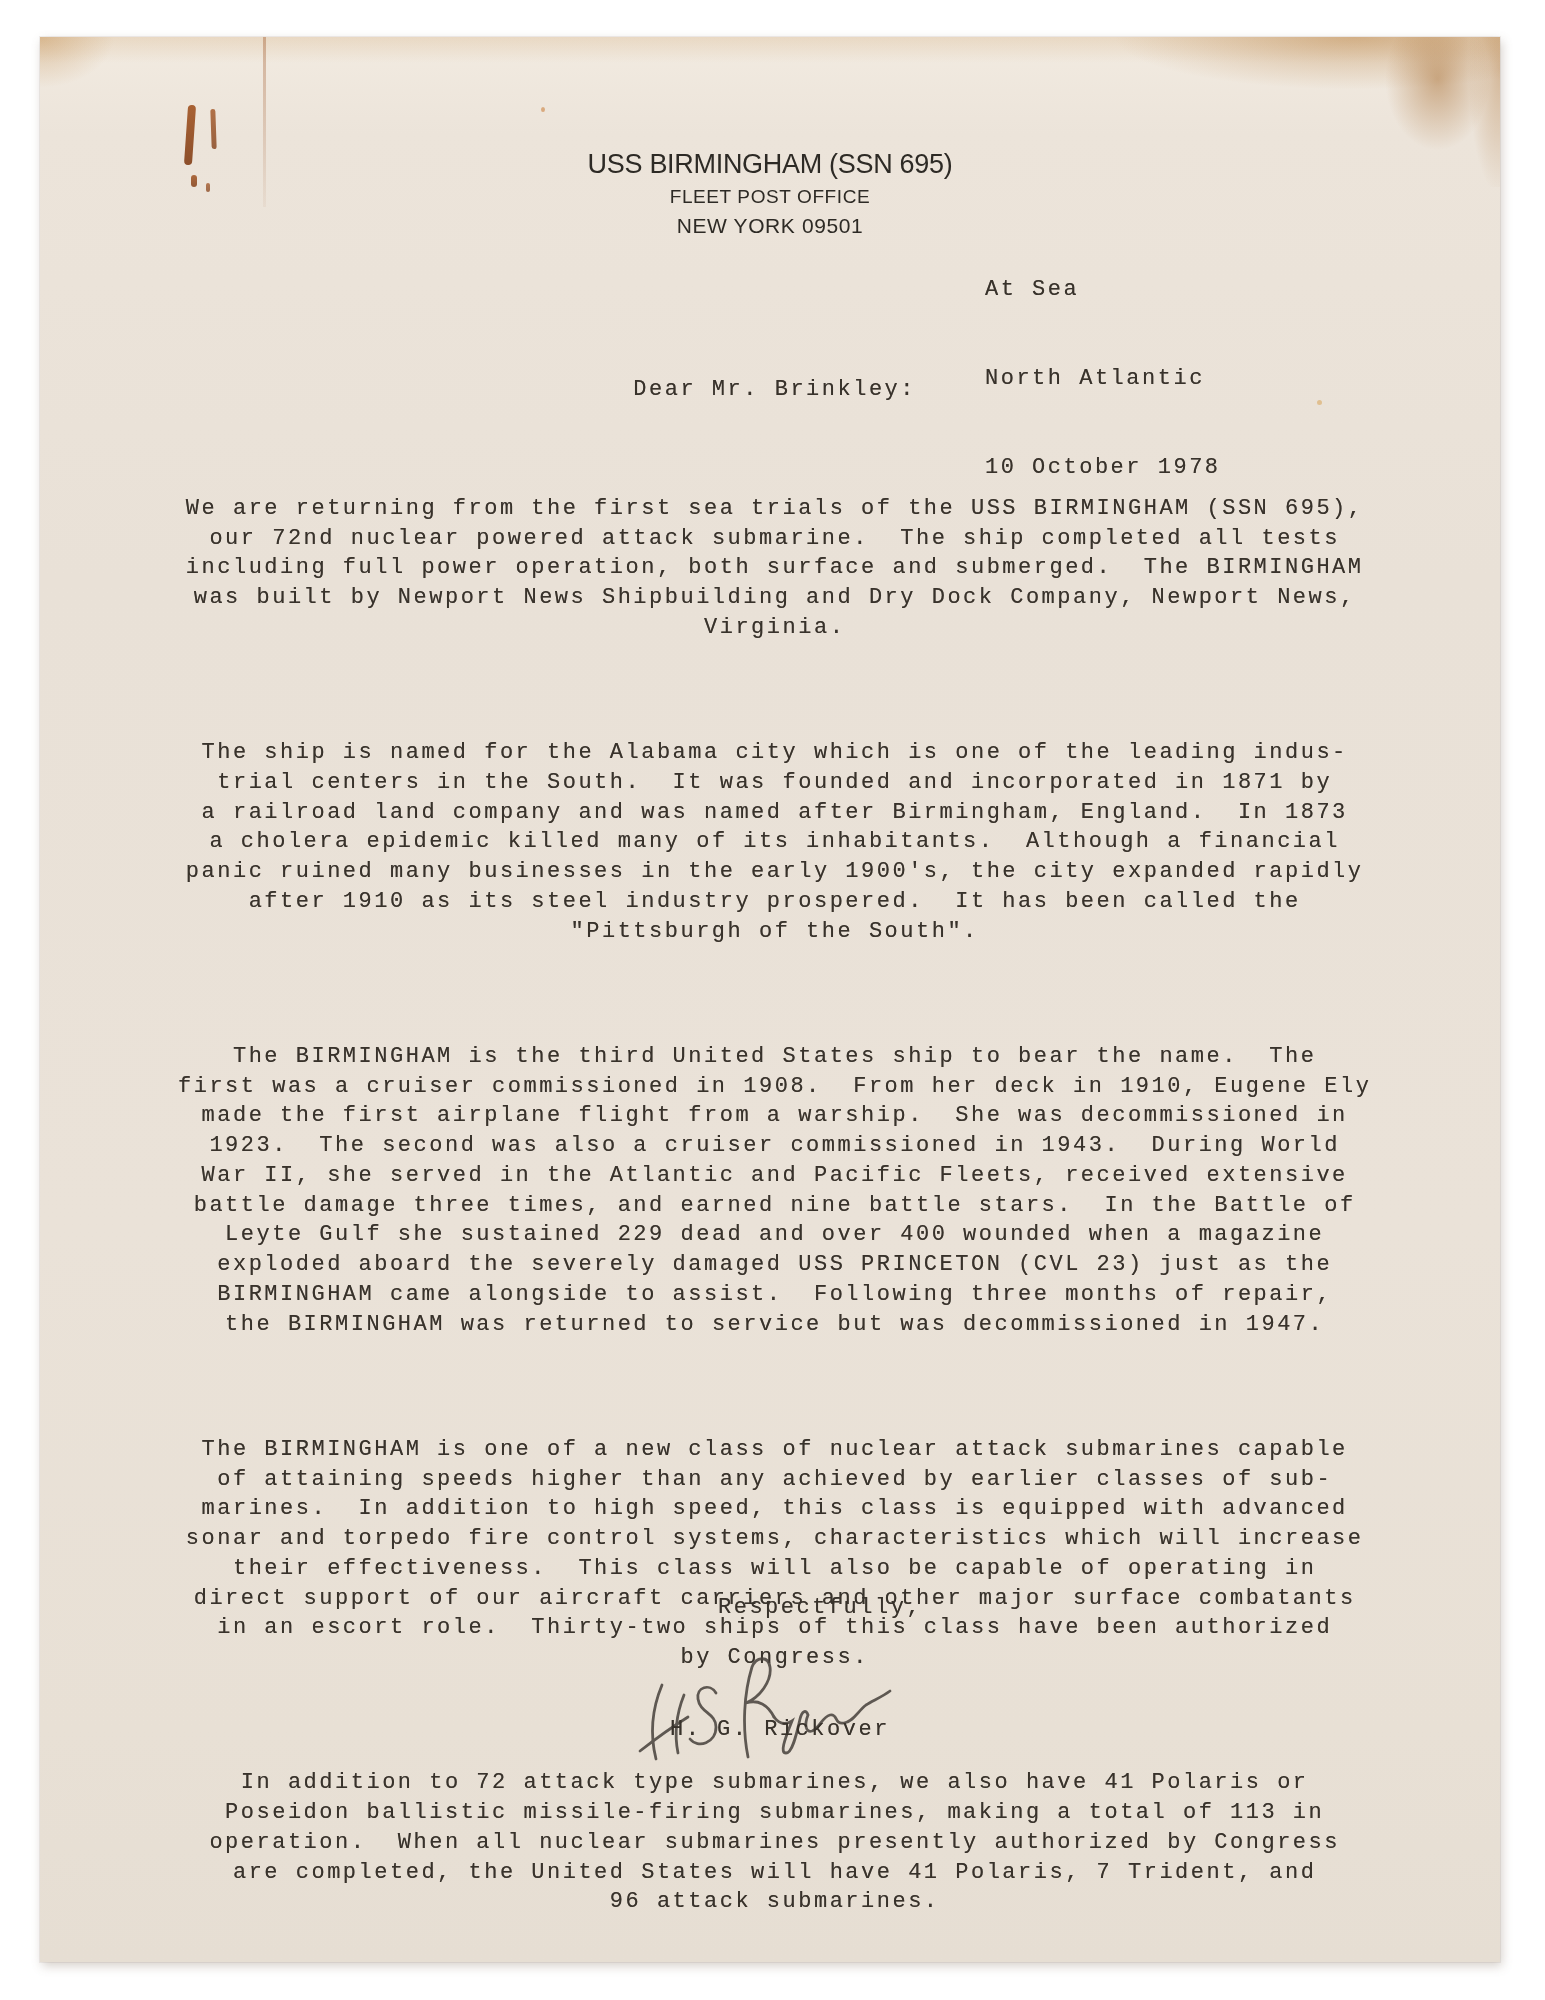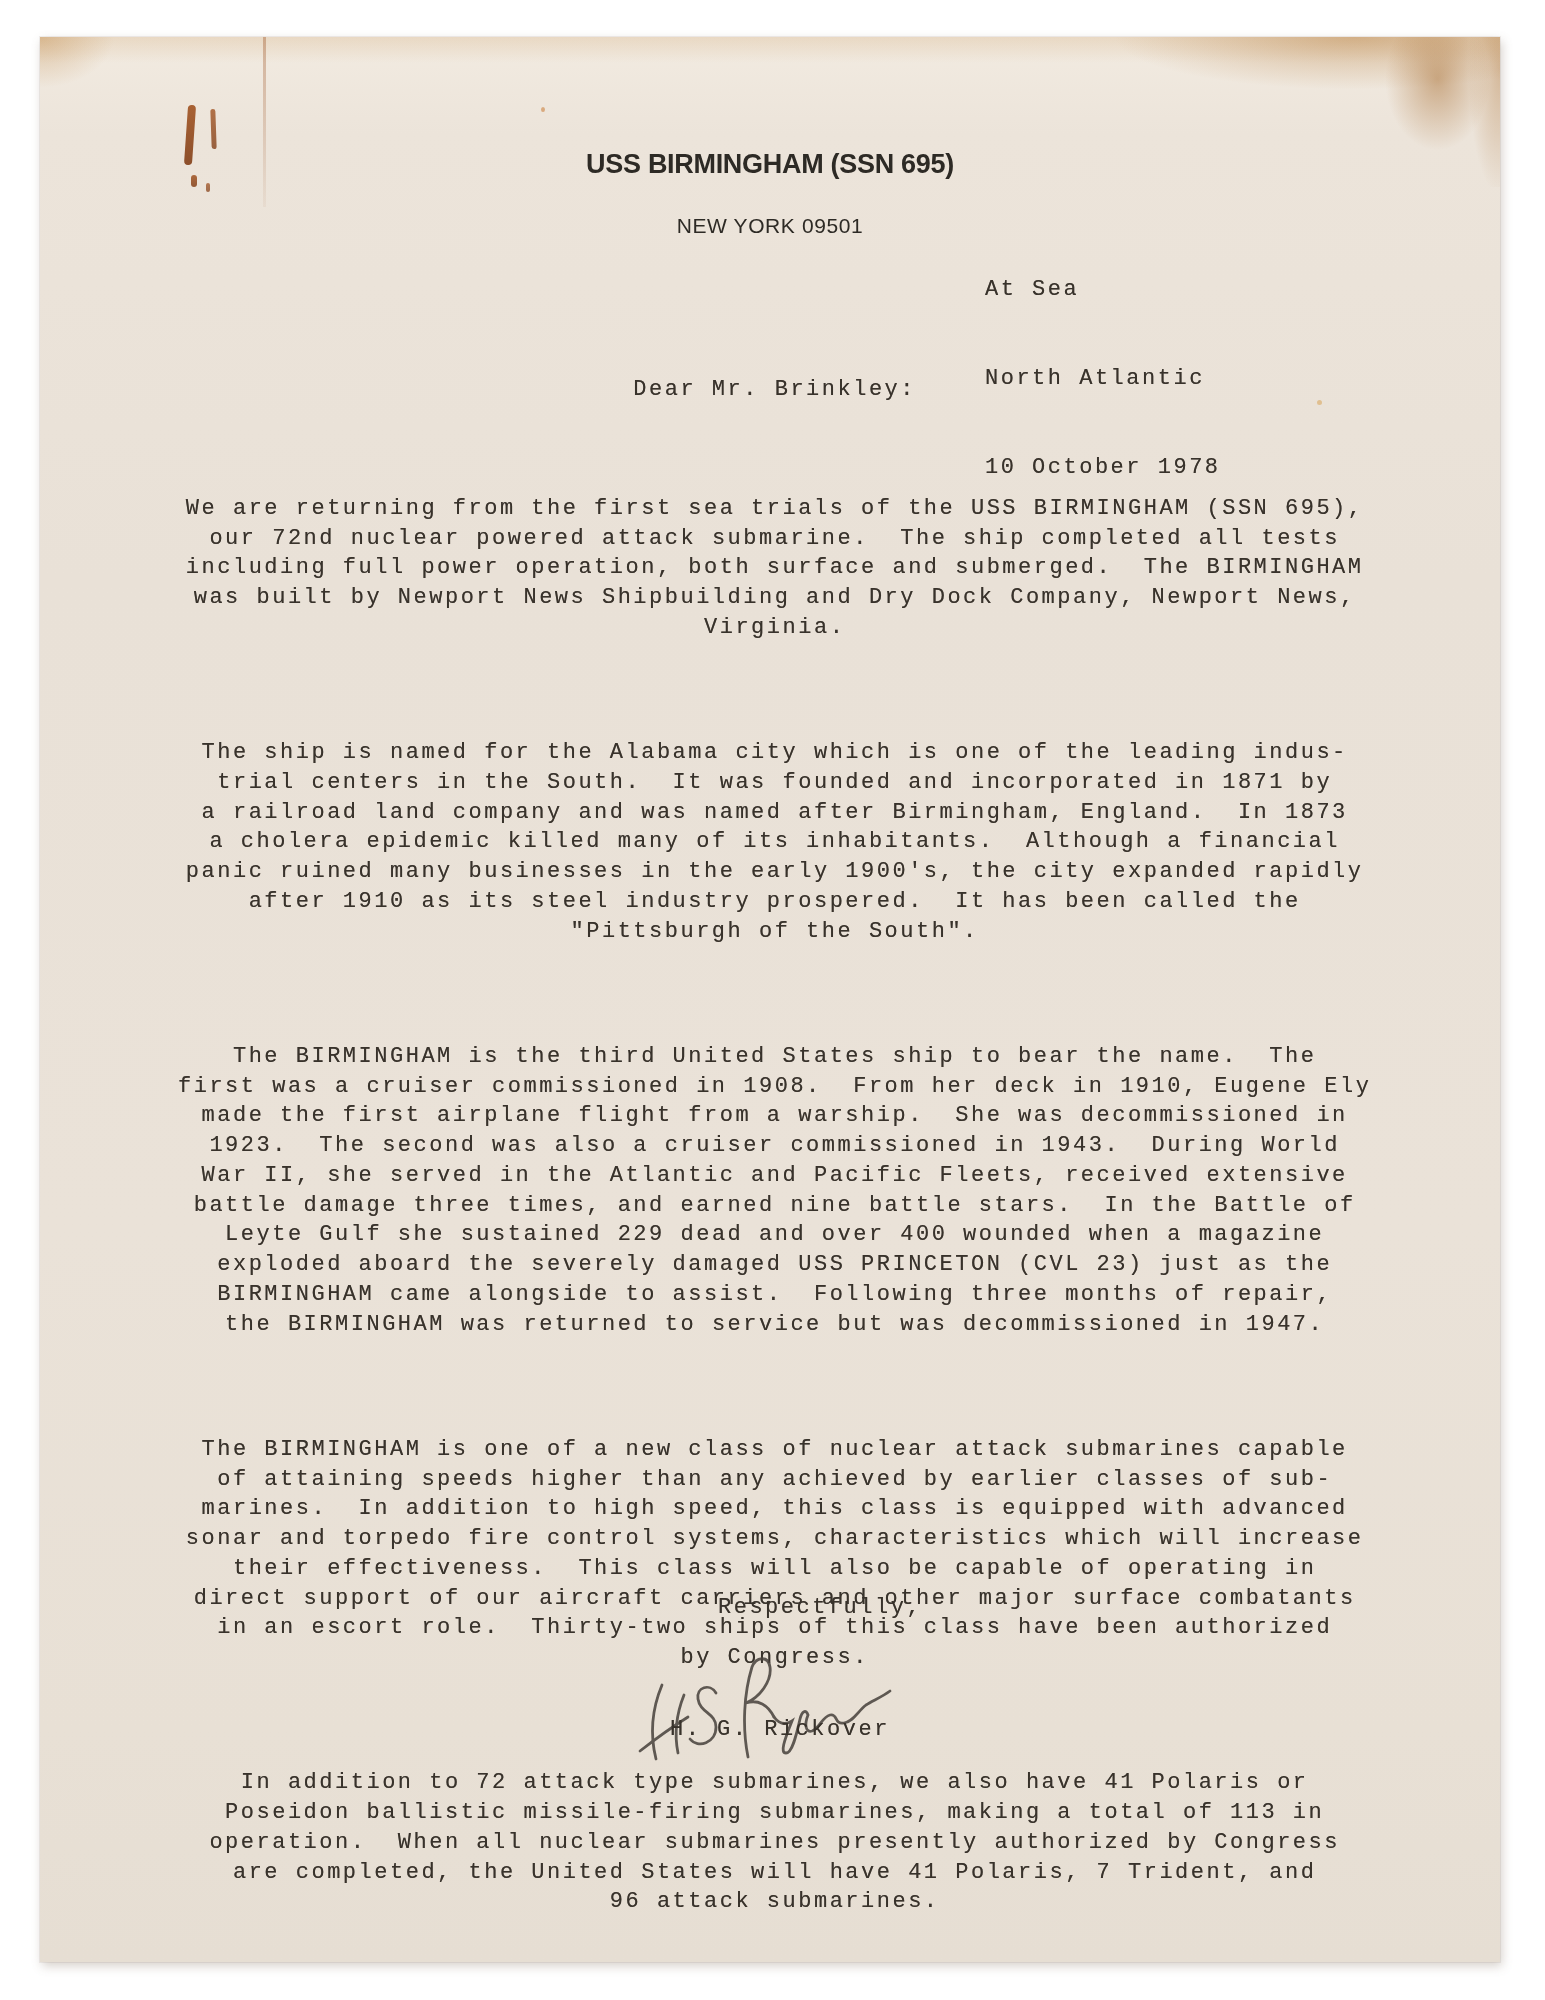--- a/index.html
+++ b/index.html
@@ -25,21 +25,21 @@
       radial-gradient(ellipse 40px 160px at 100% 20%, rgba(170,110,48,0.40), rgba(170,110,48,0) 80%);}
   .stain-topleft{left:0;top:0;width:140px;height:110px;
     background:radial-gradient(ellipse 95px 65px at 0% 0%, rgba(190,132,62,0.40), rgba(190,132,62,0) 78%);}
   .rust{position:absolute;background:linear-gradient(180deg,#9c4a16,#7c350c);border-radius:4px;}
   .rust-line{position:absolute;width:3px;background:linear-gradient(180deg,rgba(150,70,20,0.35),rgba(150,70,20,0.05));}
   .speck{position:absolute;border-radius:50%;}
 
   
   .lh{position:absolute;left:0;right:0;text-align:center;
       font-family:"Liberation Sans", sans-serif;color:#2d2a25;}
-  .lh-title{top:112px;font-size:27px;font-weight:bold;letter-spacing:-0.3px;}
+  .lh-title{top:112px;font-size:27px;font-weight:normal;letter-spacing:-0.3px;}
   .lh-sub1{top:149px;font-size:19px;letter-spacing:0.6px;}
   .lh-sub2{top:177px;font-size:21px;letter-spacing:0.6px;}
 
   
   .tw{
     font-family:"Liberation Mono", monospace;
     font-size:22px;letter-spacing:2.5px;line-height:29.75px;
     color:#38322b;white-space:pre;
     text-shadow:0 0 0.5px rgba(56,50,43,0.55);
   }
@@ -62,20 +62,21 @@
   <div class="stain stain-topleft"></div>
   <div class="rust" style="left:146px;top:68px;width:8px;height:60px;transform:rotate(4deg);opacity:0.85;"></div>
   <div class="rust" style="left:151px;top:138px;width:6px;height:12px;opacity:0.8;"></div>
   <div class="rust" style="left:171px;top:72px;width:5px;height:40px;transform:rotate(-2deg);opacity:0.75;"></div>
   <div class="rust" style="left:166px;top:146px;width:4px;height:9px;opacity:0.7;"></div>
   <div class="rust-line" style="left:223px;top:0;height:170px;"></div>
   <div class="speck" style="left:501px;top:70px;width:4px;height:5px;background:rgba(200,120,50,0.55);"></div>
   <div class="speck" style="left:1277px;top:363px;width:5px;height:5px;background:rgba(216,169,96,0.6);"></div>
 
   <div class="lh lh-title">USS BIRMINGHAM (SSN 695)</div>
+  <div class="lh lh-sub1">FLEET POST OFFICE</div>
   <div class="lh lh-sub2">NEW YORK 09501</div>
 
   <div class="tw dateline">
     <div>At Sea</div>
     <div>North Atlantic</div>
     <div>10 October 1978</div>
   </div>
 
   <div class="tw bodytext">
     <p class="salutation">Dear Mr. Brinkley:</p>

